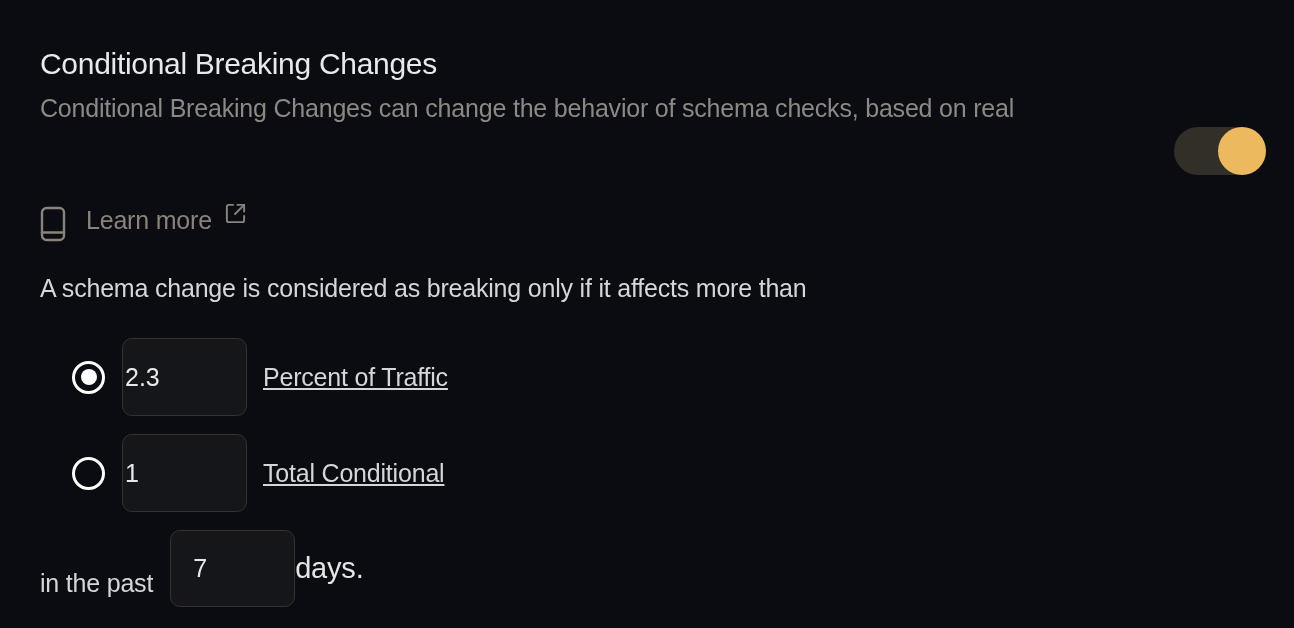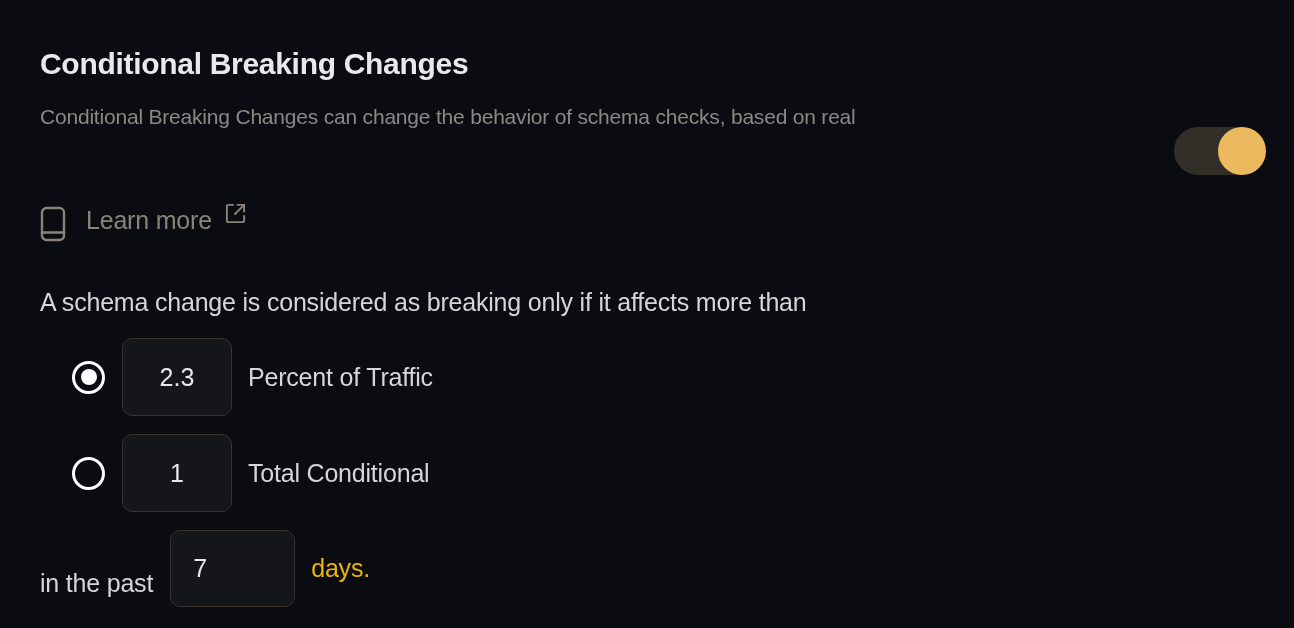--- a/index.html
+++ b/index.html
@@ -15,29 +15,29 @@
     position: relative;
     width: 1294px;
     height: 628px;
     background: #0a0c12;
   }
   .title {
     position: absolute;
     left: 40px;
     top: 47px;
     font-size: 30px;
-    font-weight: 700;
+    font-weight: 400;
     color: #e8e9eb;
     letter-spacing: -0.3px;
   }
   .description {
     position: absolute;
     left: 40px;
-    top: 97px;
-    font-size: 21px;
+    top: 88px;
+    font-size: 25px;
     line-height: 40px;
     color: #8b8984;
     letter-spacing: -0.2px;
   }
   .toggle {
     position: absolute;
     left: 1174px;
     top: 127px;
     width: 90px;
     height: 48px;
@@ -68,21 +68,21 @@
   .learn-more-label {
     font-size: 25px;
     margin-left: 20px;
     letter-spacing: -0.2px;
   }
   .learn-more .ext-icon { margin-left: 12px; margin-top: -4px; }
   .learn-more .ext-icon svg { display: block; }
   .intro {
     position: absolute;
     left: 40px;
-    top: 288px;
+    top: 274px;
     font-size: 25px;
     color: #d5d6d8;
     letter-spacing: -0.2px;
   }
   .option-row {
     position: absolute;
     left: 40px;
     display: flex;
     align-items: center;
     height: 78px;
@@ -106,56 +106,56 @@
   }
   .radio-dot {
     display: none;
     width: 16px;
     height: 16px;
     border-radius: 50%;
     background: #ffffff;
   }
   .radio.checked .radio-dot { display: block; }
   .num-input {
-    width: 110px;
+    width: 125px;
     height: 78px;
     box-sizing: border-box;
     background: #15161a;
     border: 1px solid #37332b;
     border-radius: 10px;
     color: #e7e8e9;
     font-size: 25px;
-    text-align: center;
+    text-align: left;
     font-family: inherit;
     outline: none;
     flex: none;
   }
   .row-period .num-input {
     width: 125px;
     height: 77px;
     text-align: left;
     padding-left: 22px;
   }
   .opt-label {
     font-size: 25px;
     color: #d5d6d8;
     margin-left: 16px;
     letter-spacing: -0.2px;
+    text-decoration: underline;
   }
   .period-prefix {
     font-size: 25px;
     color: #d5d6d8;
     margin-right: 17px;
     letter-spacing: -0.2px;
     margin-top: 29px;
   }
   .period-suffix {
-    font-size: 25px;
-    color: #eab308;
-    margin-left: 16px;
+    font-size: 29px;
+    color: #e5e5e5;
     letter-spacing: -0.2px;
   }
 </style>
 </head>
 <body>
 
 <div class="panel">
 
   <div class="title">Conditional Breaking Changes</div>
 

